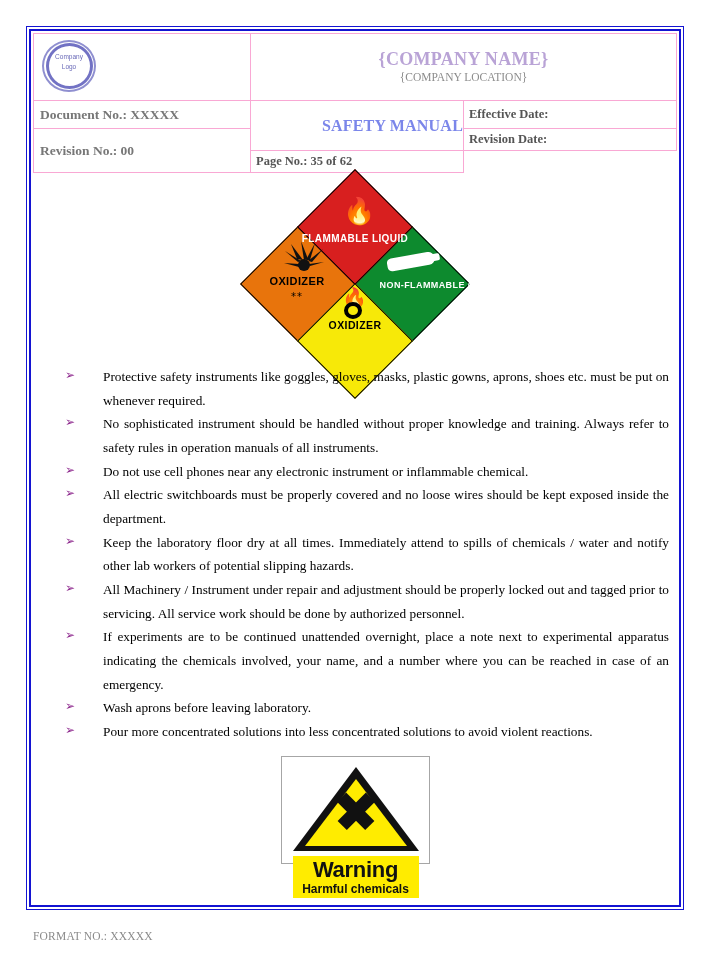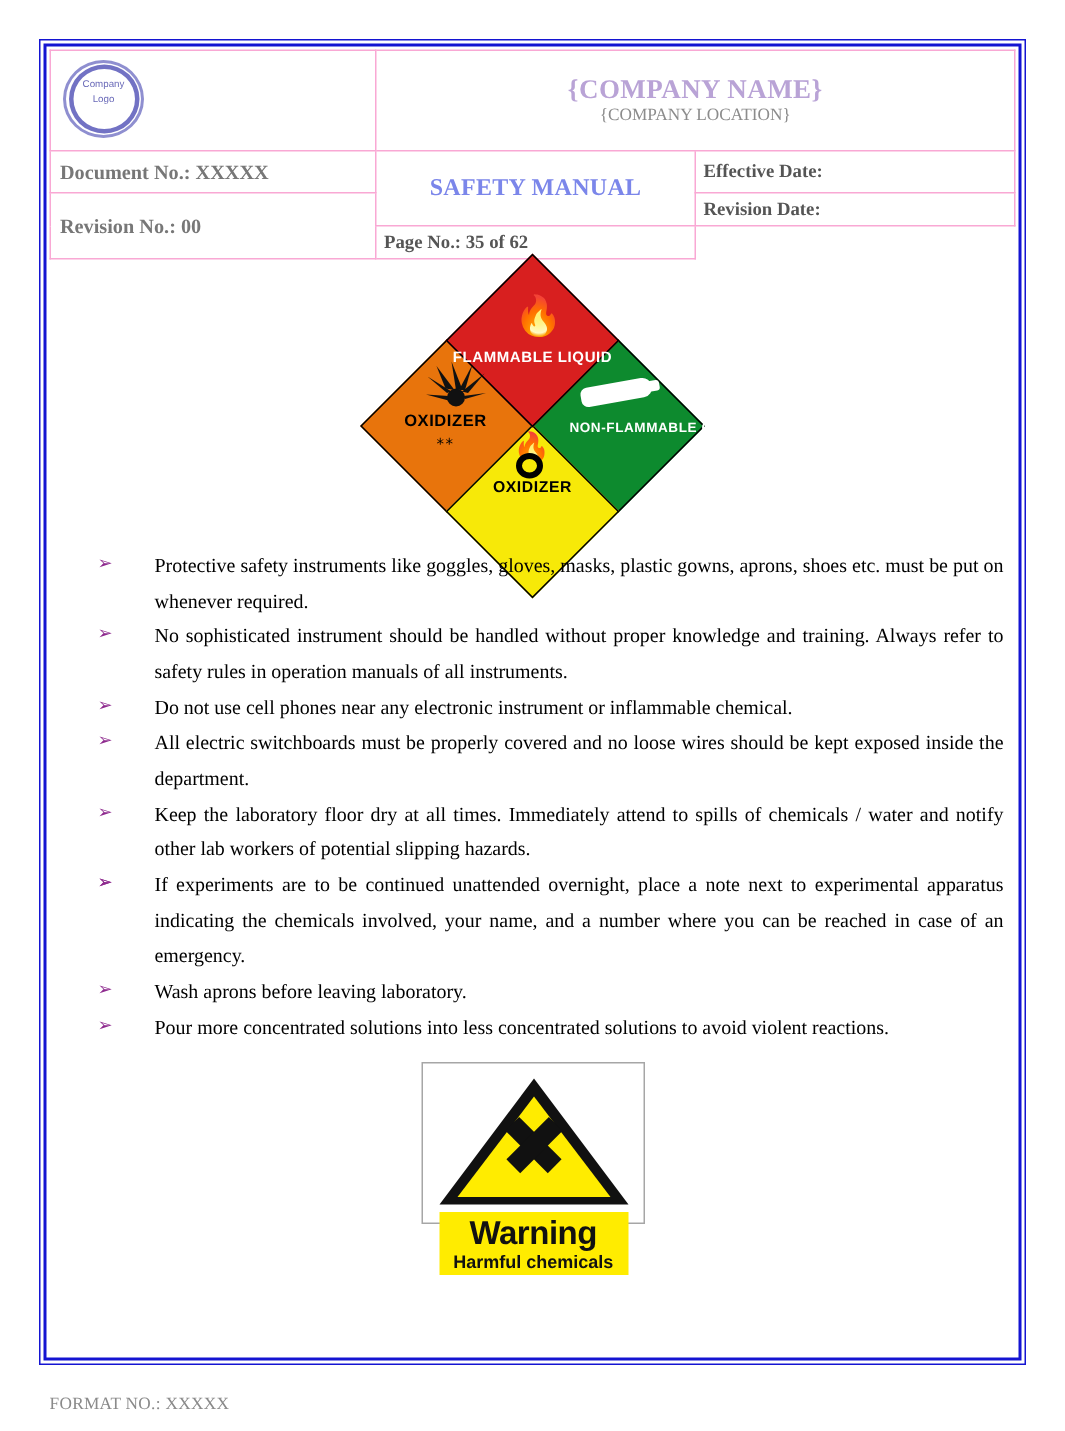--- a/index.html
+++ b/index.html
@@ -120,21 +120,21 @@
   .cell-docno, .cell-revno {
     width: 210px;
     height: 27px;
     font-family: "Liberation Serif", serif;
     font-size: 13.5px;
     font-weight: bold;
     color: #777777;
     padding: 0 0 0 6px !important;
   }
   .cell-title {
-    text-align: center;
+    text-align: right;
     font-family: "Liberation Serif", serif;
     font-size: 16px;
     font-weight: bold;
     color: #7b86ea;
     letter-spacing: 0.2px;
   }
   .cell-eff, .cell-revdate, .cell-page {
     width: 190px;
     height: 21px;
     font-family: "Liberation Serif", serif;
@@ -402,20 +402,21 @@
     <li>
       <span class="bullet">➢</span>
       <span>All electric switchboards must be properly covered and no loose wires should be kept exposed inside the department.</span>
     </li>
     <li>
       <span class="bullet">➢</span>
       <span>Keep the laboratory floor dry at all times. Immediately attend to spills of chemicals / water and notify other lab workers of potential slipping hazards.</span>
     </li>
     <li>
       <span class="bullet">➢</span>
+      <span>All Machinery / Instrument under repair and adjustment should be properly locked out and tagged prior to servicing. All service work should be done by authorized personnel.</span>
     </li>
     <li>
       <span class="bullet">➢</span>
       <span>If experiments are to be continued unattended overnight, place a note next to experimental apparatus indicating the chemicals involved, your name, and a number where you can be reached in case of an emergency.</span>
     </li>
     <li>
       <span class="bullet">➢</span>
       <span>Wash aprons before leaving laboratory.</span>
     </li>
     <li>

